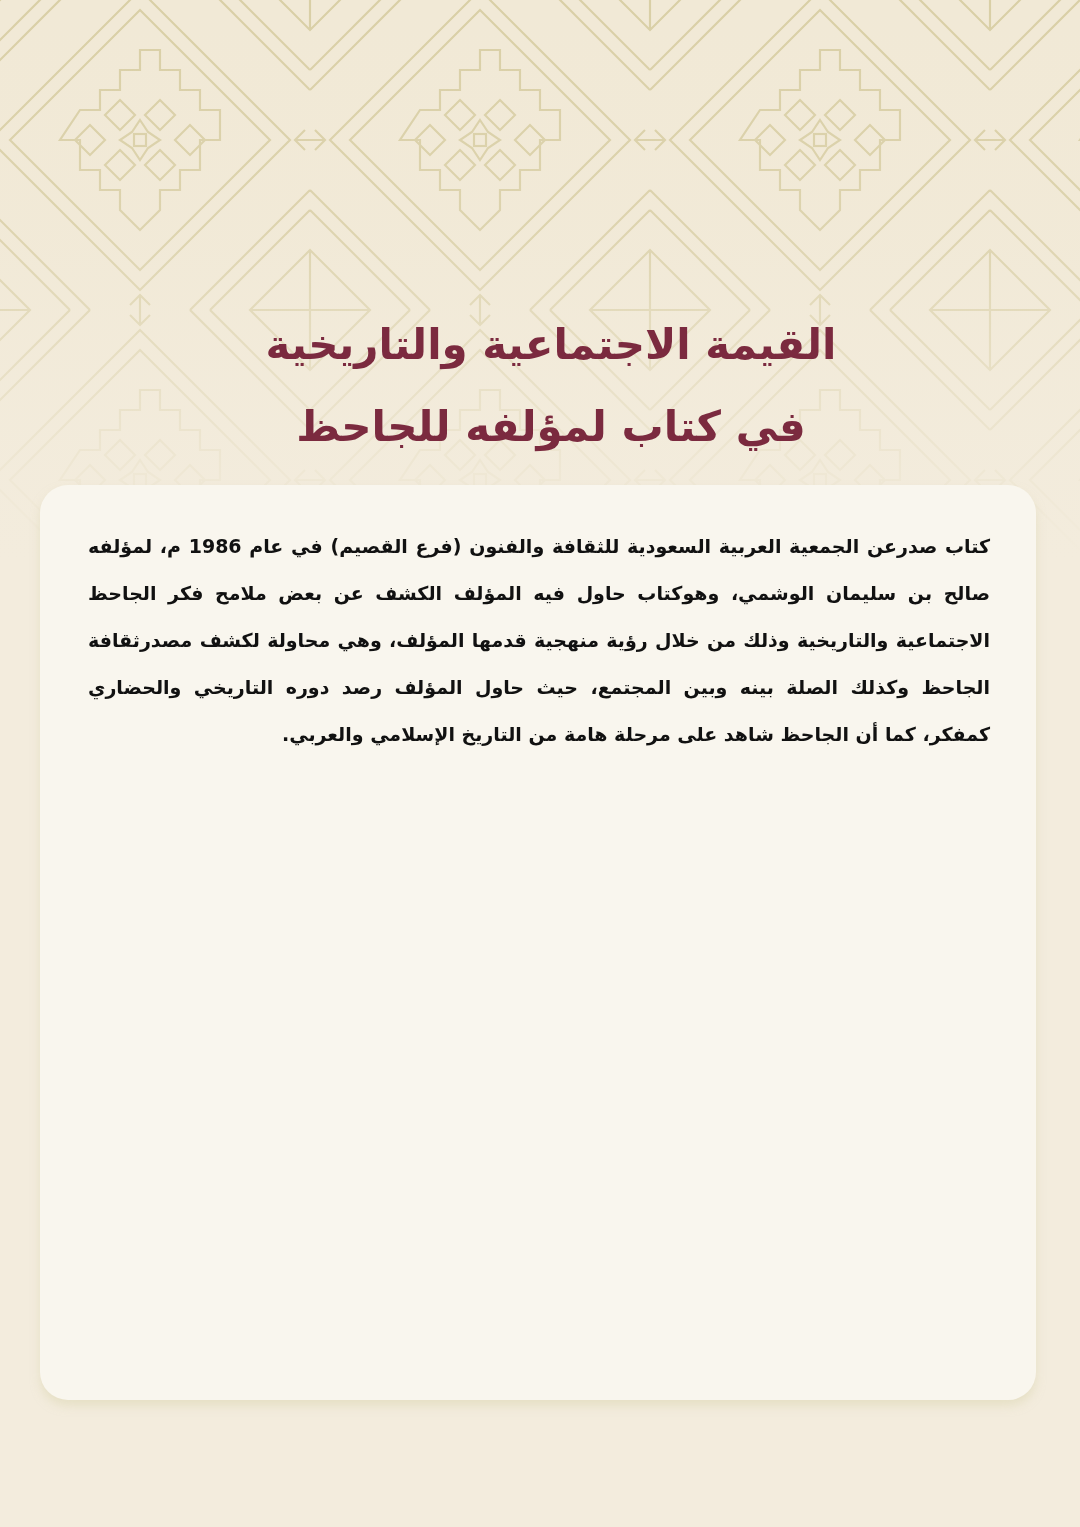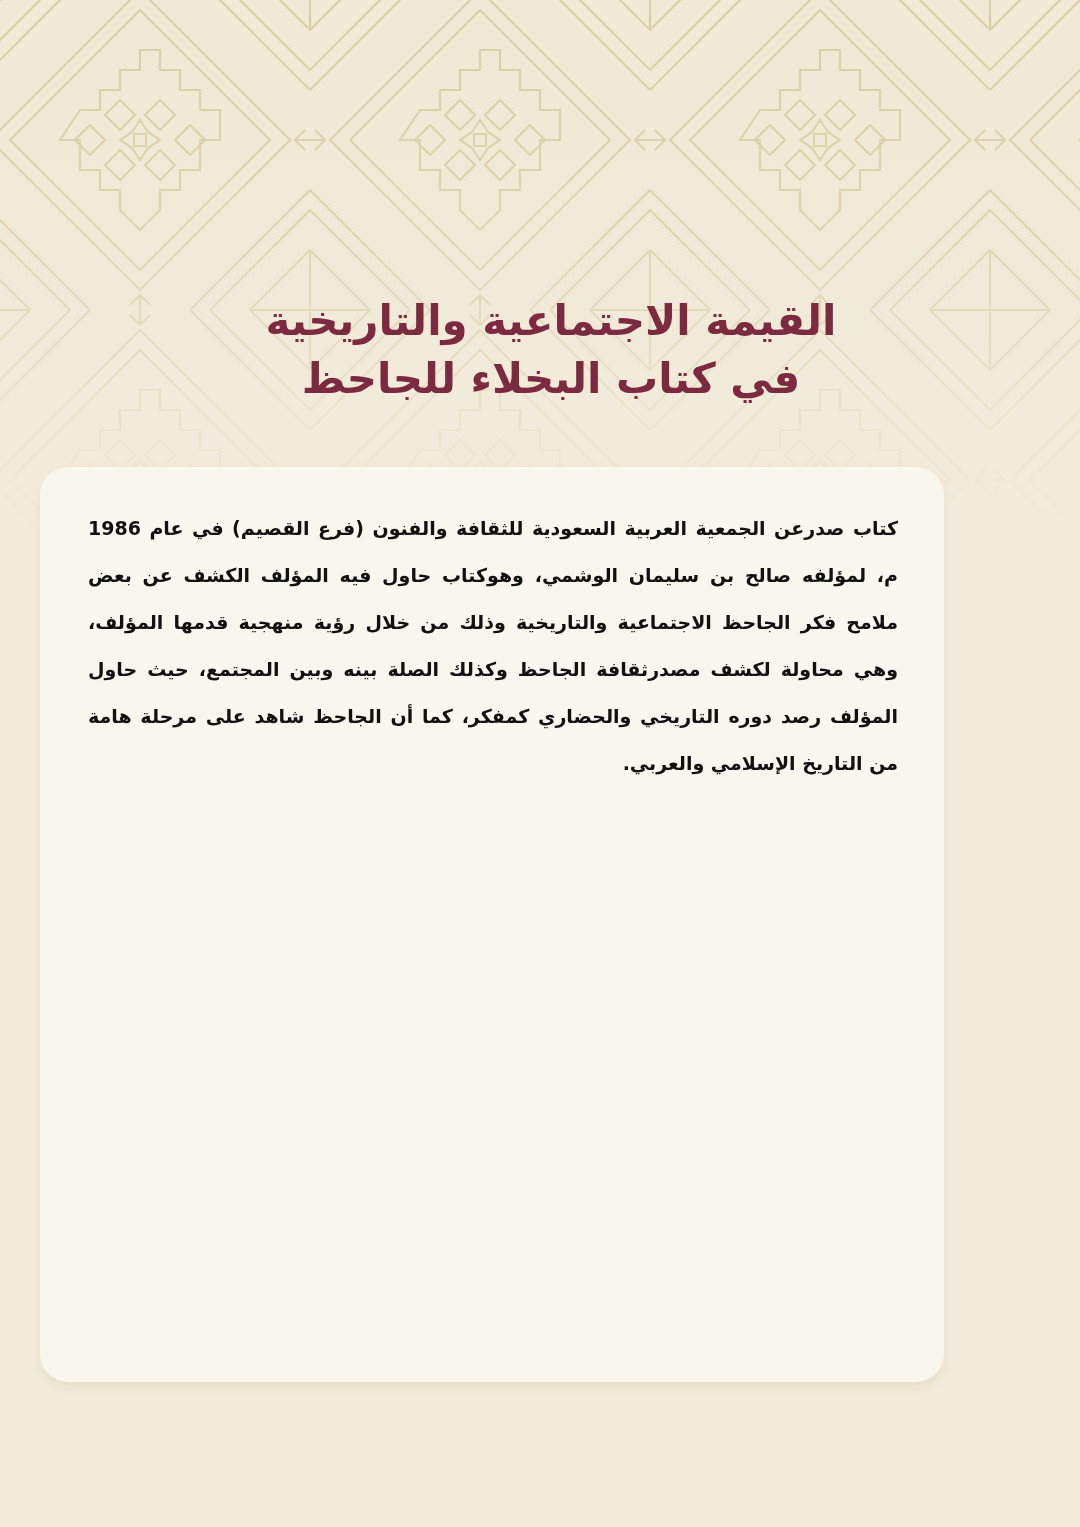--- a/index.html
+++ b/index.html
@@ -40,26 +40,27 @@
       text-align: center;
       direction: rtl;
       color: #7b2a3f;
       font-family: "DejaVu Sans", sans-serif;
       font-weight: bold;
       font-size: 42px;
       line-height: 58px;
     }
     .title div {
       padding-left: 22px;
+      margin-top: 24px;
     }
     .card {
       position: absolute;
       left: 40px;
-      top: 467px;
-      width: 904px;
+      top: 485px;
+      width: 996px;
       height: 915px;
       background: #f9f6ee;
       border-radius: 28px;
       box-shadow: 0 6px 10px rgba(220, 215, 180, 0.55);
     }
     .card-body {
       position: absolute;
       left: 48px;
       right: 46px;
       top: 38px;
@@ -119,20 +120,20 @@
         </g>
       </pattern>
     </defs>
     <rect width="1080" height="560" fill="url(#geo)"></rect>
   </svg>
   <div class="pattern-fade"></div>
 </div>
 
 <div class="title">
   <div>القيمة الاجتماعية والتاريخية</div>
-  <div>في كتاب البخلاء للجاحظ</div>
+  <div>في كتاب لمؤلفه للجاحظ</div>
 </div>
 
 <div class="card">
   <div class="card-body">
     <p>كتاب صدرعن الجمعية العربية السعودية للثقافة والفنون (فرع القصيم) في عام 1986 م، لمؤلفه صالح بن سليمان الوشمي، وهوكتاب حاول فيه المؤلف الكشف عن بعض ملامح فكر الجاحظ الاجتماعية والتاريخية وذلك من خلال رؤية منهجية قدمها المؤلف، وهي محاولة لكشف مصدرثقافة الجاحظ وكذلك الصلة بينه وبين المجتمع، حيث حاول المؤلف رصد دوره التاريخي والحضاري كمفكر، كما أن الجاحظ شاهد على مرحلة هامة من التاريخ الإسلامي والعربي.</p>
   </div>
 </div>
 
 </body></html>

